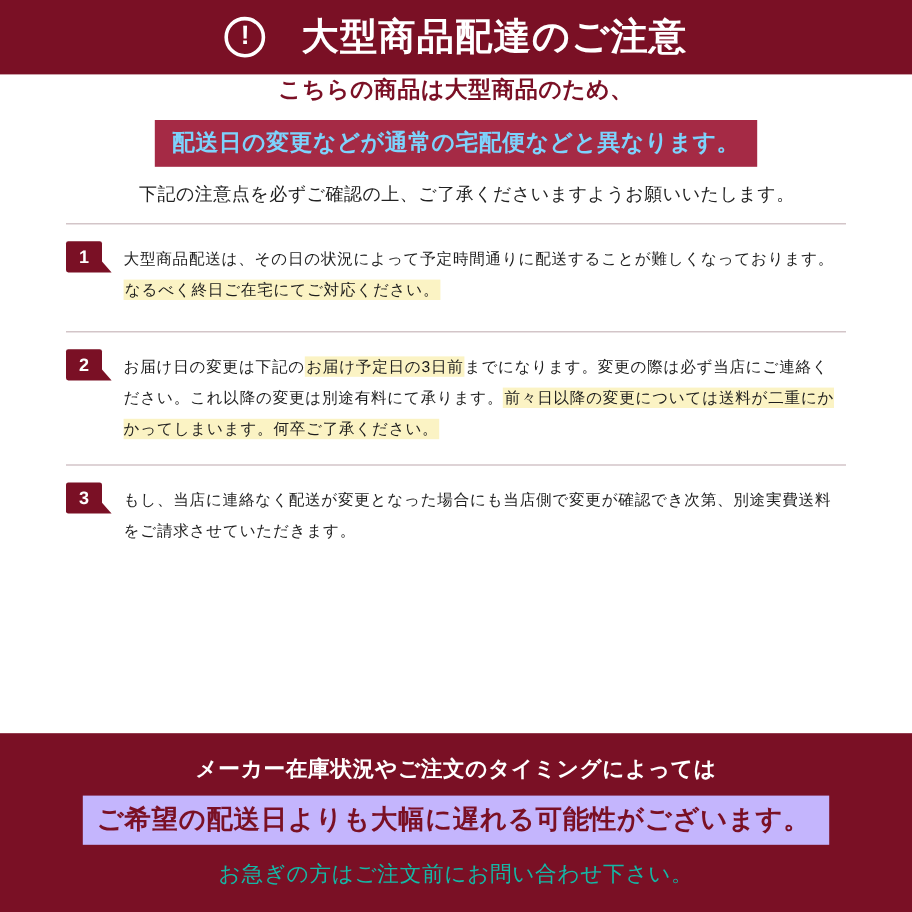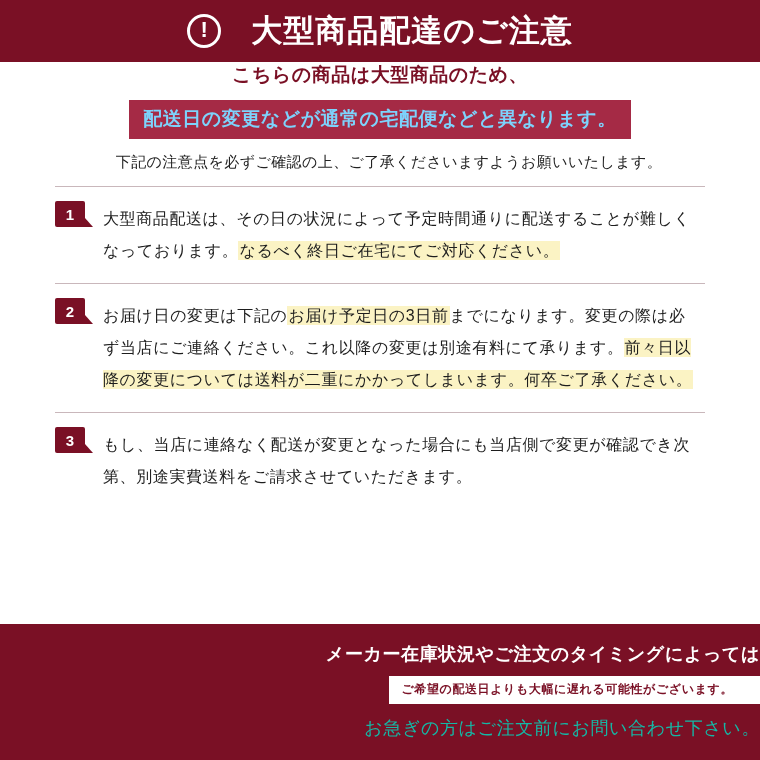--- a/index.html
+++ b/index.html
@@ -101,53 +101,53 @@
   }
   .badge::after {
     content: "";
     position: absolute;
     right: -8px; bottom: 0;
     border-left: 8px solid #7a1025;
     border-top: 9px solid transparent;
   }
   .note-text {
     color: #1d1d1d;
-    font-size: 16px;
+    font-size: 13px;
     line-height: 2.0;
     letter-spacing: 0.6px;
   }
   .hl {
     background: #fbf3c4;
     padding: 1px 1px;
   }
 
   
   .footer {
     position: absolute;
     left: 0; bottom: 0;
     width: 760px;
     background: #7a1025;
     padding: 18px 0 20px 0;
-    text-align: right;
+    text-align: center;
     margin-top: 39px;
   }
   .footer-line1 {
     color: #ffffff;
     font-size: 18px;
     font-weight: bold;
     letter-spacing: 0.6px;
   }
   .footer-line2-wrap { margin-top: 10px; }
   .footer-line2 {
     display: inline-block;
-    background: #ffffff;
+    background: #c4b5fd;
     color: #7a1025;
-    font-size: 12px;
-    font-weight: bold;
-    padding: 5px 27px 6px 12px;
+    font-size: 22px;
+    font-weight: bold;
+    padding: 5px 16px 6px 12px;
     letter-spacing: 0.6px;
   }
   .footer-line3 {
     margin-top: 12px;
     color: #14b8a6;
     font-size: 18px;
     font-weight: normal;
     letter-spacing: 0.6px;
   }
 </style>

